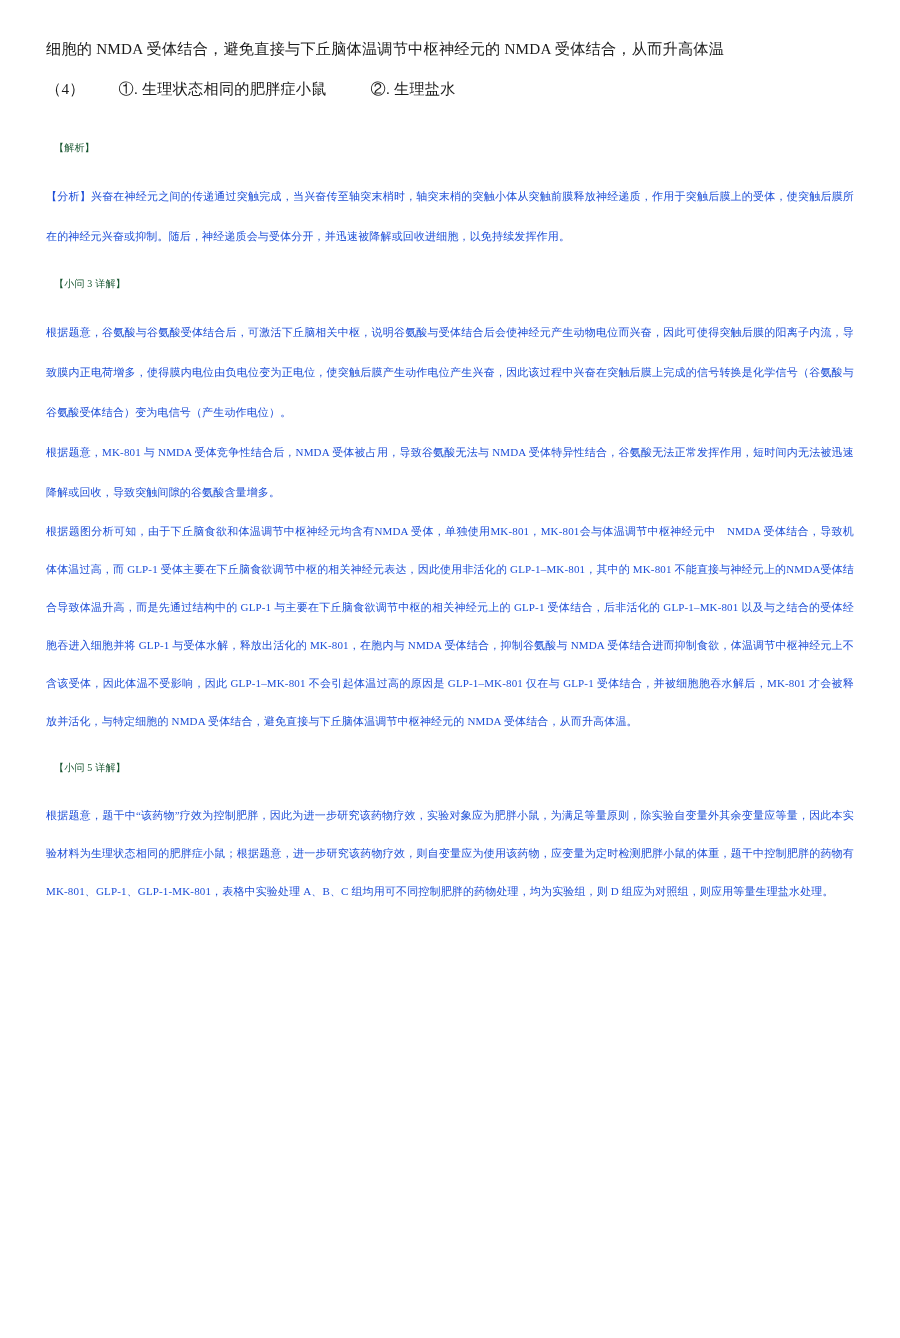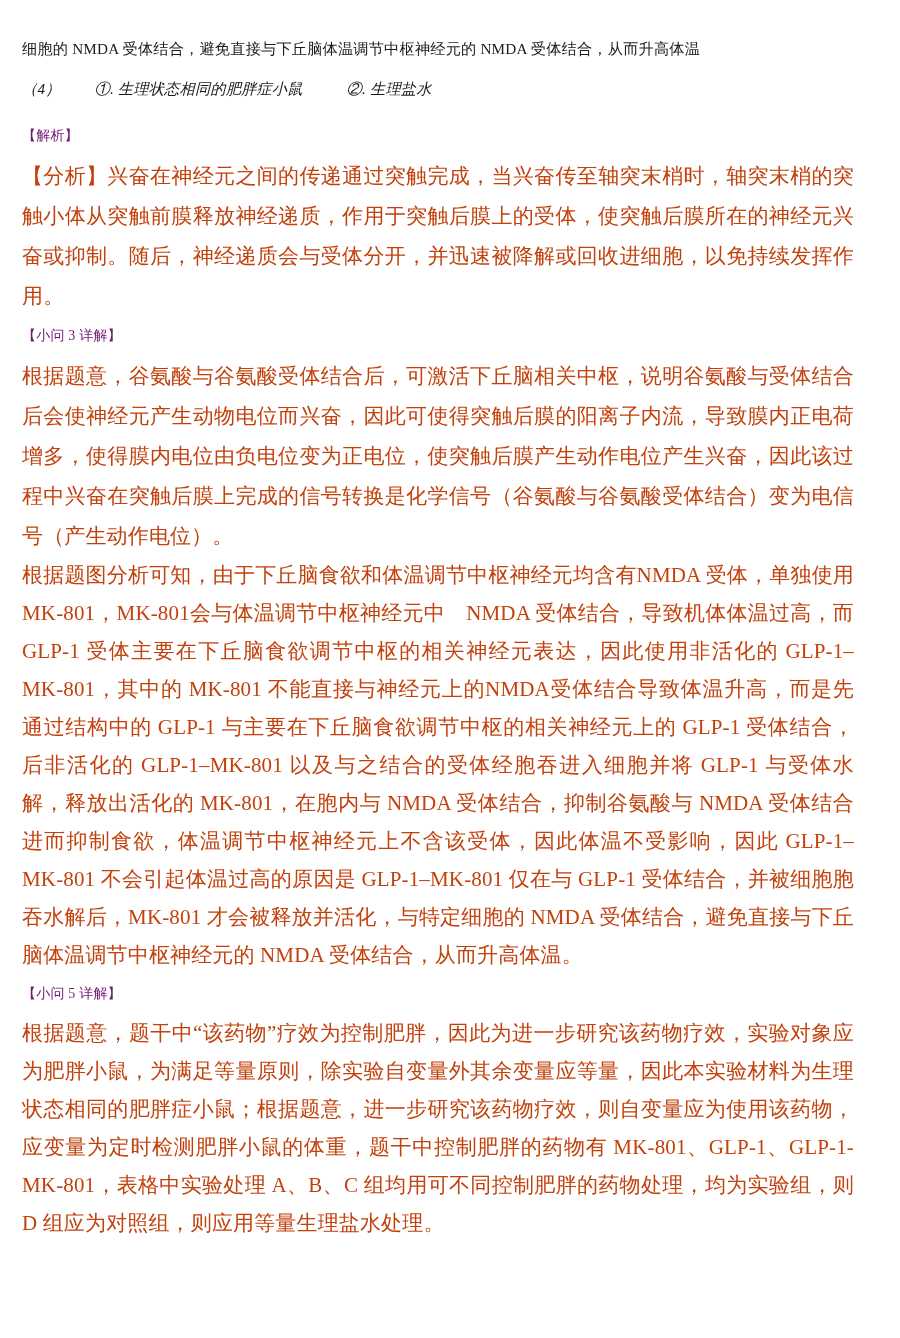--- a/index.html
+++ b/index.html
@@ -12,53 +12,52 @@
     height: 1338px;
     font-family: "Liberation Serif", "DejaVu Serif", serif;
     color: #1a1a1a;
     position: relative;
     overflow: hidden;
   }
   .page {
     box-sizing: border-box;
     width: 900px;
     height: 1110px;
-    padding: 34px 46px 20px 22px;
+    padding: 34px 46px 20px 46px;
   }
   .para {
-    font-size: 21px;
+    font-size: 11px;
     line-height: 40px;
     letter-spacing: 0.15px;
     margin: 0 0 0 0;
     text-align: justify;
     text-justify: inter-character;
-    color: #c2410c;
+    color: #1d4ed8;
   }
   .heading {
-    font-size: 14px;
+    font-size: 10px;
     line-height: 40px;
     letter-spacing: 0.2px;
-    margin: 0;
-    color: #701a75;
+    margin: 8px;
+    color: #14532d;
   }
   .tight {
     line-height: 38px;
   }
   .first-line {
     font-size: 15.2px;
     line-height: 30px;
     margin: 0 0 10px 0;
     letter-spacing: 0.2px;
   }
   .ans-line {
     font-size: 15.2px;
     line-height: 30px;
-    margin: 0 0 12px 0;
+    margin: 0 0 24px 0;
     letter-spacing: 0.2px;
-    font-style: italic;
   }
   .gap-1 { display: inline-block; width: 34px; }
   .gap-2 { display: inline-block; width: 44px; }
 </style>
 </head>
 <body>
 
 <div class="page">
 
   <div class="first-line">细胞的 NMDA 受体结合，避免直接与下丘脑体温调节中枢神经元的 NMDA 受体结合，从而升高体温</div>
@@ -69,19 +68,20 @@
 
   <div class="heading">【解析】</div>
 
   <div class="para">
     <span>【分析】</span><span>兴奋在神经元之间的传递通过突触完成，当兴奋传至轴突末梢时，轴突末梢的突触小体从突触前膜释放神经递质，作用于突触后膜上的受体，使突触后膜所在的神经元兴奋或抑制。随后，神经递质会与受体分开，并迅速被降解或回收进细胞，以免持续发挥作用。</span>
   </div>
 
   <div class="heading">【小问 3 详解】</div>
   <div class="para">根据题意，谷氨酸与谷氨酸受体结合后，可激活下丘脑相关中枢，说明谷氨酸与受体结合后会使神经元产生动物电位而兴奋，因此可使得突触后膜的阳离子内流，导致膜内正电荷增多，使得膜内电位由负电位变为正电位，使突触后膜产生动作电位产生兴奋，因此该过程中兴奋在突触后膜上完成的信号转换是化学信号（谷氨酸与谷氨酸受体结合）变为电信号（产生动作电位）。</div>
 
+  <div class="para">根据题意，MK-801 与 NMDA 受体竞争性结合后，NMDA 受体被占用，导致谷氨酸无法与 NMDA 受体特异性结合，谷氨酸无法正常发挥作用，短时间内无法被迅速降解或回收，导致突触间隙的谷氨酸含量增多。</div>
 
   <div class="para tight">根据题图分析可知，由于下丘脑食欲和体温调节中枢神经元均含有NMDA 受体，单独使用MK-801，MK-801会与体温调节中枢神经元中　NMDA 受体结合，导致机体体温过高，而 GLP-1 受体主要在下丘脑食欲调节中枢的相关神经元表达，因此使用非活化的 GLP-1–MK-801，其中的 MK-801 不能直接与神经元上的NMDA受体结合导致体温升高，而是先通过结构中的 GLP-1 与主要在下丘脑食欲调节中枢的相关神经元上的 GLP-1 受体结合，后非活化的 GLP-1–MK-801 以及与之结合的受体经胞吞进入细胞并将 GLP-1 与受体水解，释放出活化的 MK-801，在胞内与 NMDA 受体结合，抑制谷氨酸与 NMDA 受体结合进而抑制食欲，体温调节中枢神经元上不含该受体，因此体温不受影响，因此 GLP-1–MK-801 不会引起体温过高的原因是 GLP-1–MK-801 仅在与 GLP-1 受体结合，并被细胞胞吞水解后，MK-801 才会被释放并活化，与特定细胞的 NMDA 受体结合，避免直接与下丘脑体温调节中枢神经元的 NMDA 受体结合，从而升高体温。</div>
 
   <div class="heading">【小问 5 详解】</div>
   <div class="para tight">根据题意，题干中“该药物”疗效为控制肥胖，因此为进一步研究该药物疗效，实验对象应为肥胖小鼠，为满足等量原则，除实验自变量外其余变量应等量，因此本实验材料为生理状态相同的肥胖症小鼠；根据题意，进一步研究该药物疗效，则自变量应为使用该药物，应变量为定时检测肥胖小鼠的体重，题干中控制肥胖的药物有 MK-801、GLP-1、GLP-1-MK-801，表格中实验处理 A、B、C 组均用可不同控制肥胖的药物处理，均为实验组，则 D 组应为对照组，则应用等量生理盐水处理。</div>
 
 </div>
 
 </body></html>

